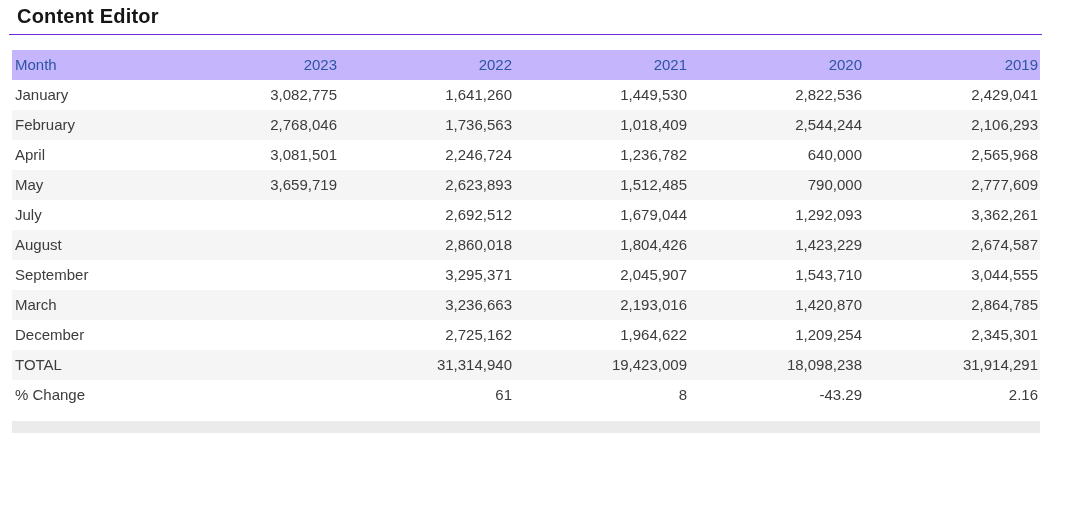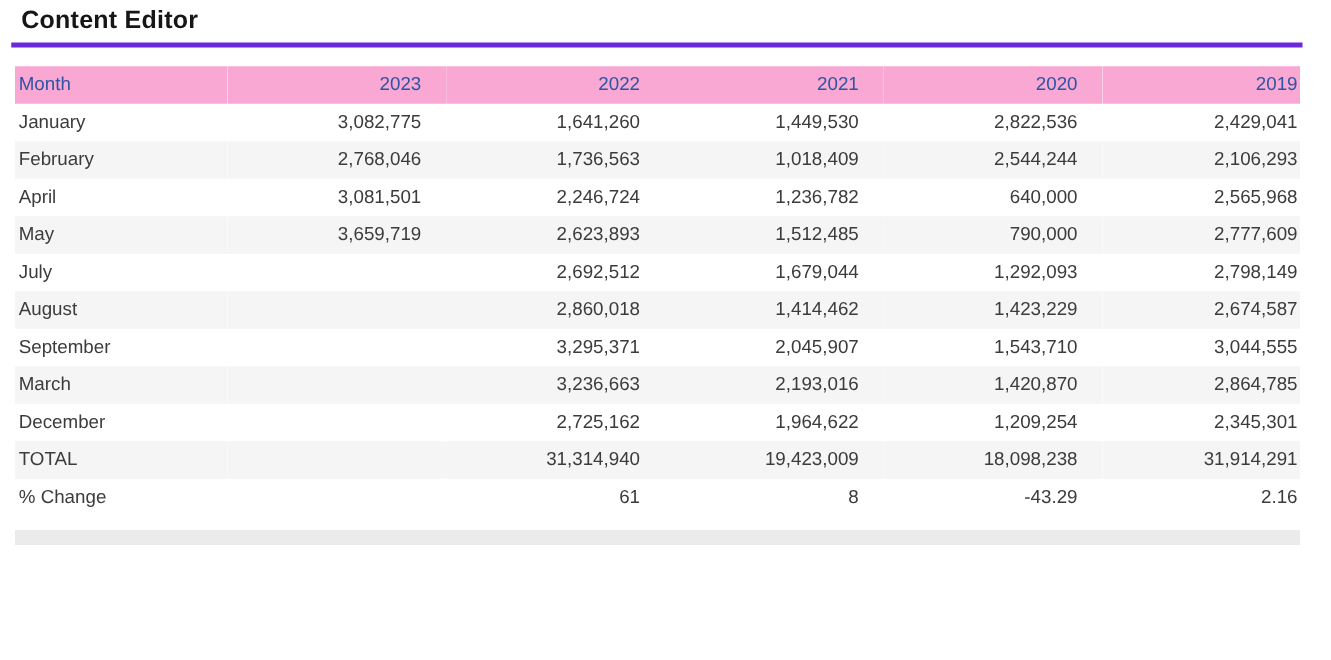--- a/index.html
+++ b/index.html
@@ -13,21 +13,21 @@
   }
   .page {
     margin: 0 0 0 9px;
     width: 1033px;
   }
   .page-title {
     font-size: 20px;
     font-weight: bold;
     color: #161616;
     padding: 5px 0 6px 8px;
-    border-bottom: 4px solid #6d28d9;
+    border-bottom: 1px solid #6d28d9;
     letter-spacing: 0.2px;
   }
   table.stats {
     border-collapse: collapse;
     table-layout: fixed;
     width: 1028px;
     margin: 15px 0 0 3px;
     font-size: 15px;
     color: #3c3c3c;
   }
@@ -41,21 +41,21 @@
     white-space: nowrap;
     overflow: hidden;
     height: 19px;
   }
   table.stats th.month-col, table.stats td.month-col {
     text-align: left;
     padding-left: 3px;
     padding-right: 0;
   }
   table.stats td.last-col, table.stats th.last-col { padding-right: 2px; }
-  thead tr { background: #f9a8d4; }
+  thead tr { background: #c4b5fd; }
   thead th a {
     color: #2e55a3;
     text-decoration: none;
     cursor: pointer;
   }
   tbody tr:nth-child(even) { background: #f5f5f5; }
   .next-strip {
     width: 1028px;
     height: 12px;
     margin: 11px 0 0 3px;
@@ -119,27 +119,27 @@
           <td>1,512,485</td>
           <td>790,000</td>
           <td class="last-col">2,777,609</td>
         </tr>
         <tr>
           <td class="month-col">July</td>
           <td></td>
           <td>2,692,512</td>
           <td>1,679,044</td>
           <td>1,292,093</td>
-          <td class="last-col">2,798,149</td>
+          <td class="last-col">3,362,261</td>
         </tr>
         <tr>
           <td class="month-col">August</td>
           <td></td>
           <td>2,860,018</td>
-          <td>1,414,462</td>
+          <td>1,804,426</td>
           <td>1,423,229</td>
           <td class="last-col">2,674,587</td>
         </tr>
         <tr>
           <td class="month-col">September</td>
           <td></td>
           <td>3,295,371</td>
           <td>2,045,907</td>
           <td>1,543,710</td>
           <td class="last-col">3,044,555</td>

